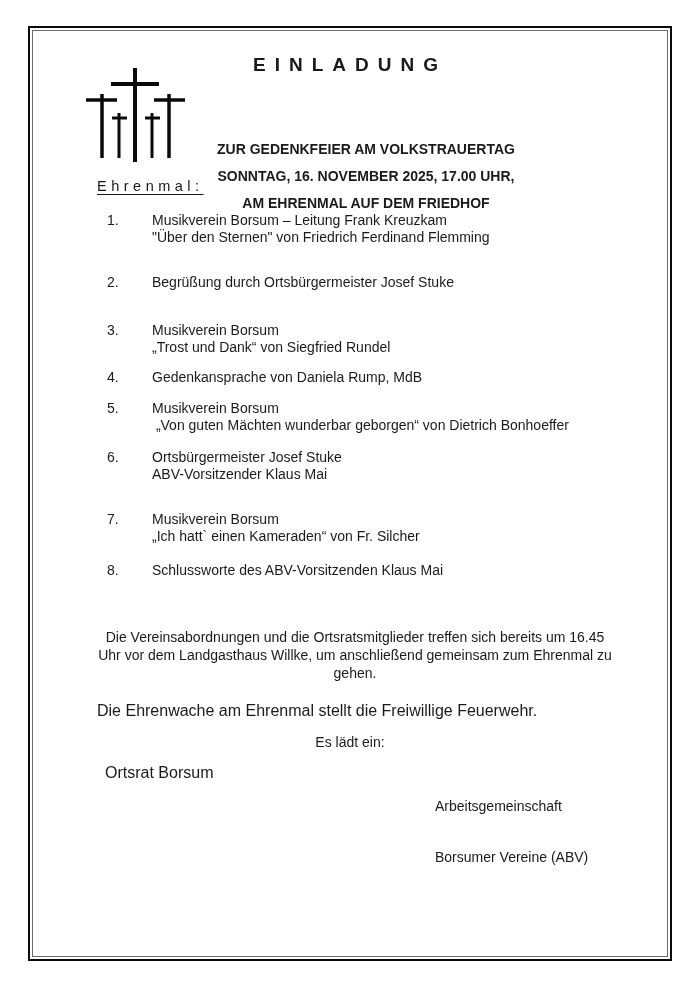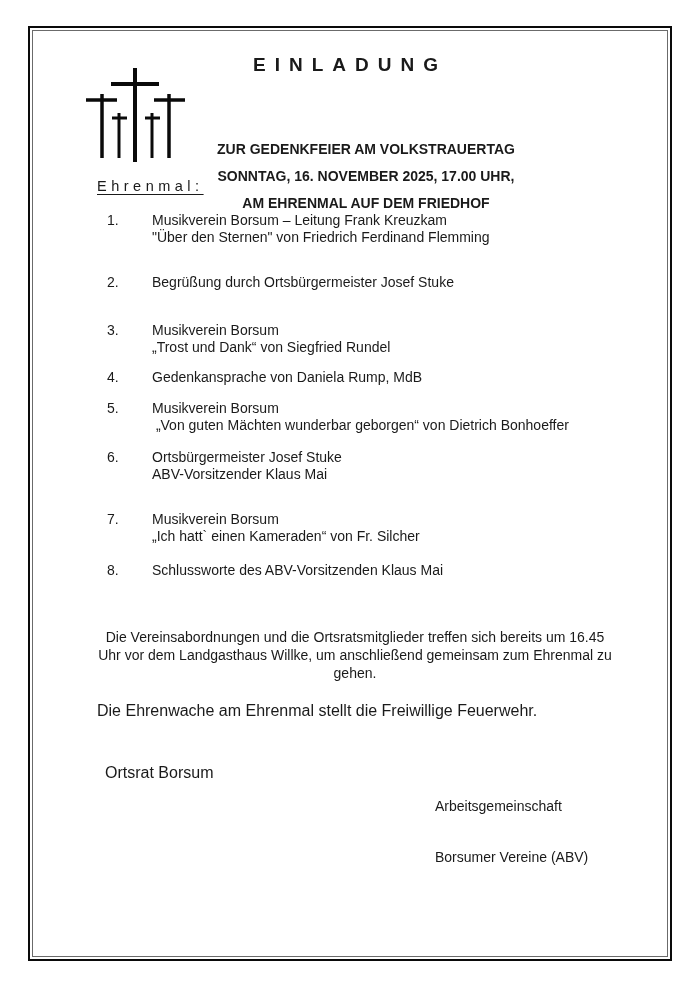--- a/index.html
+++ b/index.html
@@ -211,20 +211,21 @@
     <span class="item-number">8.</span>
     <div class="item-lines">
       <div class="p-line">Schlussworte des ABV-Vorsitzenden Klaus Mai</div>
     </div>
   </div>
 
   <div class="note-1">Die Vereinsabordnungen und die Ortsratsmitglieder treffen sich bereits um 16.45 Uhr vor dem Landgasthaus Willke, um anschließend gemeinsam zum Ehrenmal zu gehen.</div>
 
   <div class="note-2">Die Ehrenwache am Ehrenmal stellt die Freiwillige Feuerwehr.</div>
 
+  <div class="invitation-line">Es lädt ein:</div>
 
   <div class="sig-left">Ortsrat Borsum</div>
 
   <div class="sig-right">
     <div>Arbeitsgemeinschaft</div>
     <div>Borsumer Vereine (ABV)</div>
   </div>
 
 </div>
 

